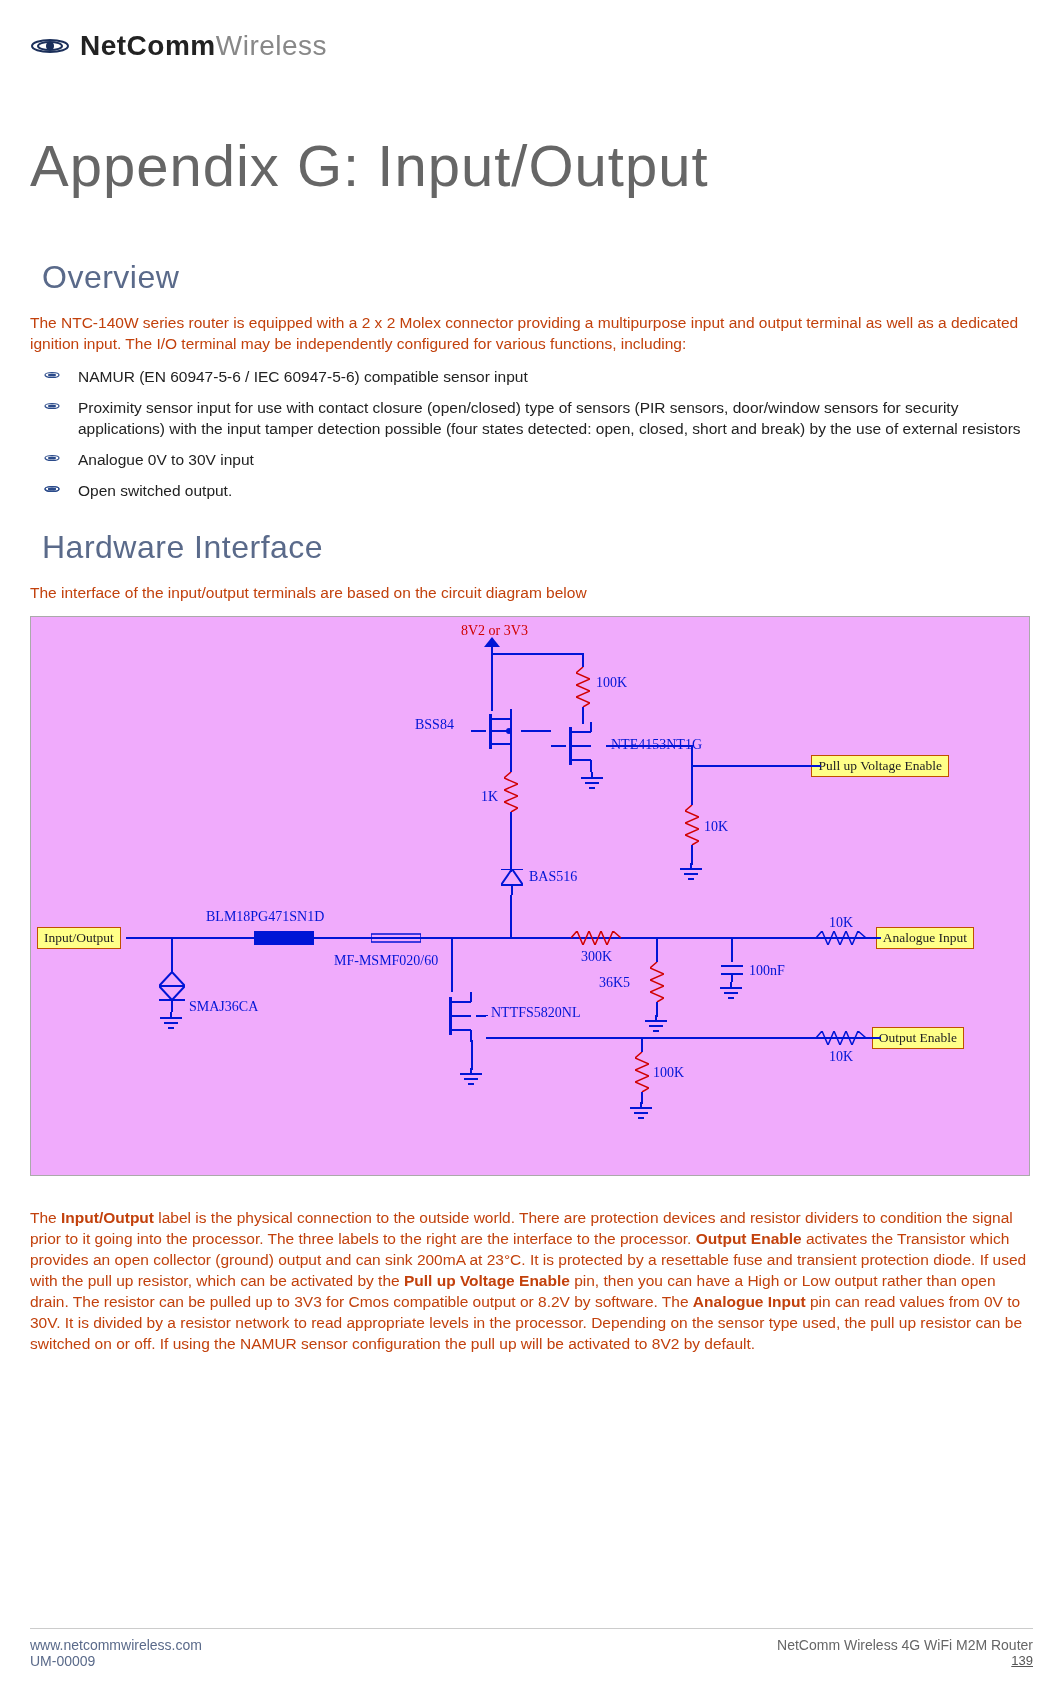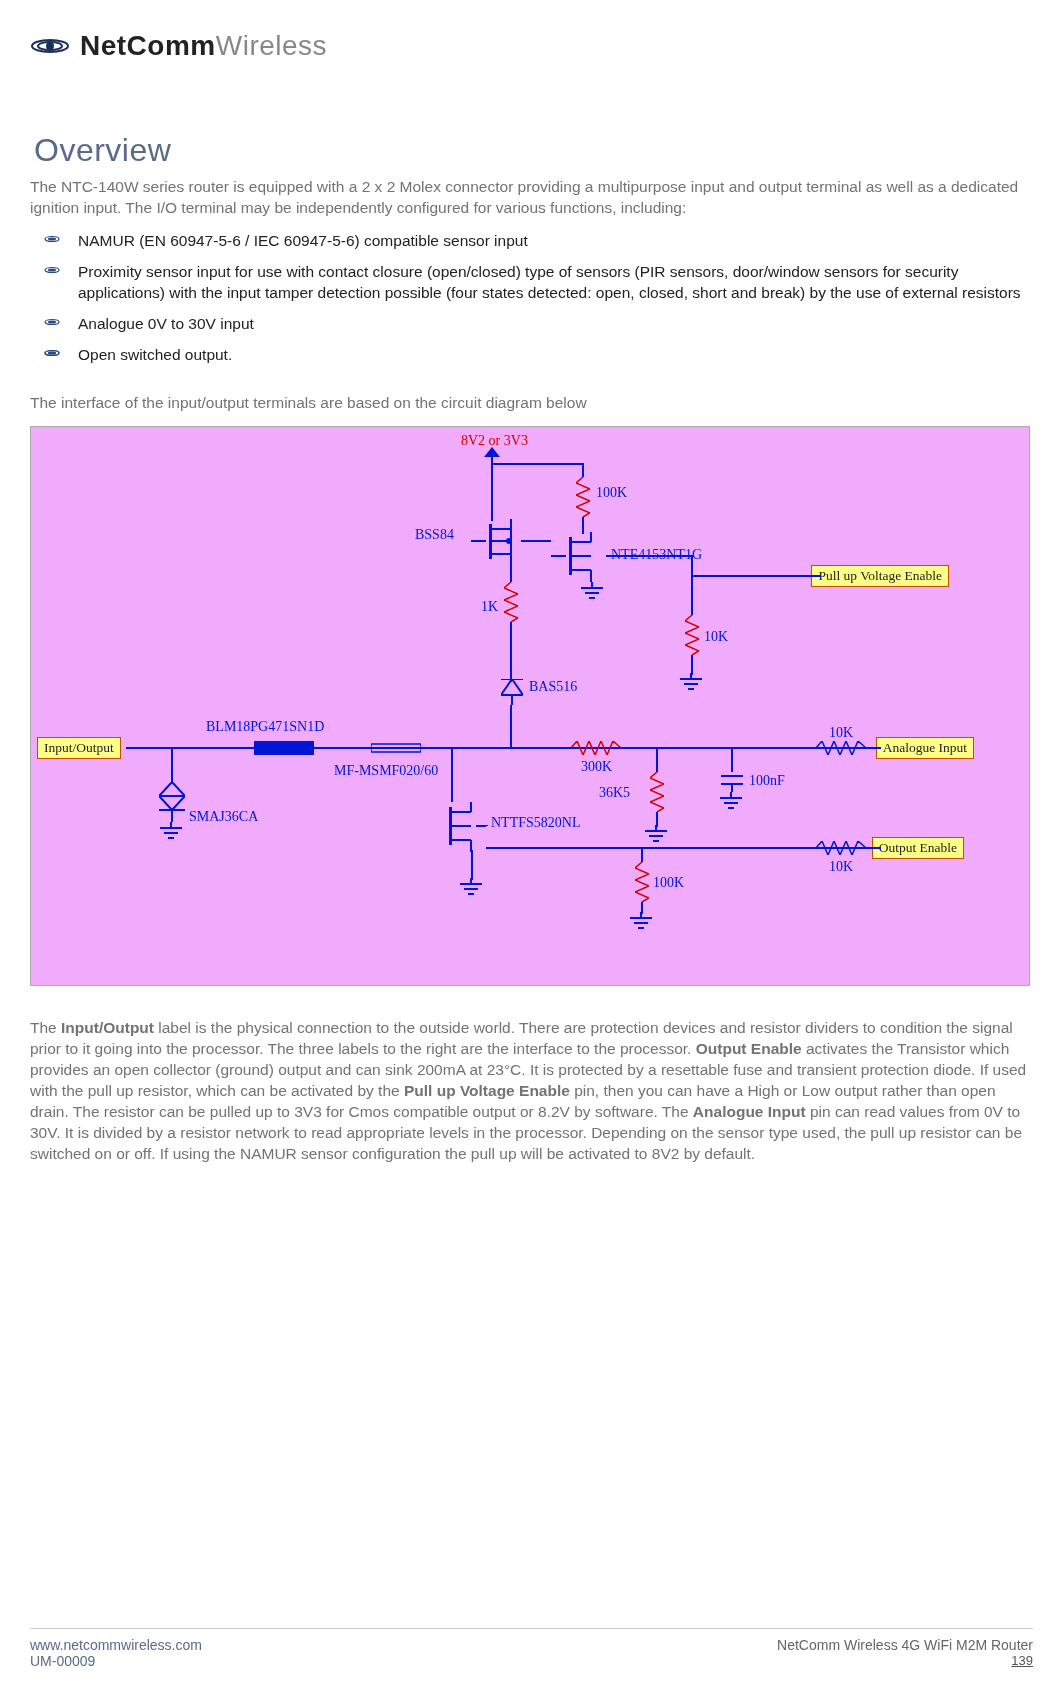--- a/index.html
+++ b/index.html
@@ -37,28 +37,28 @@
       font-size: 58px;
       font-weight: 300;
       color: #666;
       margin: 0 0 60px 0;
       letter-spacing: 1px;
     }
     h2 {
       font-size: 32px;
       font-weight: 300;
       color: #5a6a8a;
-      margin: 0 0 8px 4px;
+      margin: 0 0 8px 12px;
       letter-spacing: 0.5px;
     }
     p.body {
       font-size: 15.5px;
       line-height: 1.35;
-      margin: 8px 0 12px 0;
-      color: #737373;
+      margin: 17px 0 12px 0;
+      color: #c2410c;
     }
     ul.bullets {
       list-style: none;
       padding: 0 0 0 48px;
       margin: 0 0 28px 0;
     }
     ul.bullets li {
       position: relative;
       padding-left: 0;
       margin-bottom: 10px;
@@ -122,20 +122,21 @@
     <svg class="logo-icon" viewBox="0 0 40 30">
       <ellipse cx="20" cy="15" rx="18" ry="6" fill="none" stroke="#1b2f5a" stroke-width="2"></ellipse>
       <ellipse cx="20" cy="15" rx="12" ry="4" fill="none" stroke="#1b2f5a" stroke-width="2"></ellipse>
       <circle cx="20" cy="15" r="4" fill="#1b2f5a"></circle>
     </svg>
     <span class="logo-text">
       <span class="logo-bold">NetComm</span><span class="logo-light">Wireless</span>
     </span>
   </div>
 
+  <h1>Appendix G: Input/Output</h1>
 
   <div class="section">
     <h2>Overview</h2>
     <p class="body">The NTC-140W series router is equipped with a 2 x 2 Molex connector providing a multipurpose input and output terminal as well as a dedicated ignition input. The I/O terminal may be independently configured for various functions, including:</p>
     <ul class="bullets">
       <li><svg class="bullet-ico" viewBox="0 0 16 12">
             <ellipse cx="8" cy="6" rx="7" ry="2.5" fill="none" stroke="#2a4a8a" stroke-width="1.2"></ellipse>
             <ellipse cx="8" cy="6" rx="4" ry="1.5" fill="#2a4a8a"></ellipse>
           </svg><span>NAMUR (EN 60947-5-6 / IEC 60947-5-6) compatible sensor input</span></li>
       <li><svg class="bullet-ico" viewBox="0 0 16 12">
@@ -151,20 +152,21 @@
             <ellipse cx="8" cy="6" rx="4" ry="1.5" fill="#2a4a8a"></ellipse>
           </svg></li>
       <li><svg class="bullet-ico" viewBox="0 0 16 12">
             <ellipse cx="8" cy="6" rx="7" ry="2.5" fill="none" stroke="#2a4a8a" stroke-width="1.2"></ellipse>
             <ellipse cx="8" cy="6" rx="4" ry="1.5" fill="#2a4a8a"></ellipse>
           </svg><span>Open switched output.</span></li>
     </ul>
   </div>
 
   <div class="section">
+    <h2>Hardware Interface</h2>
     <p class="body">The interface of the input/output terminals are based on the circuit diagram below</p>
 
     <div class="diagram-box">
 
       <span class="lbl" style="left:430px;top:6px;color:#d00000;">8V2 or 3V3</span>
 
       <div class="schematic-line" style="left:460px;top:24px;width:2px;height:70px;"></div>
 
       <svg style="position:absolute;left:453px;top:20px;" width="16" height="10">
           <polygon points="8,0 0,10 16,10" fill="#0015d6"></polygon>

